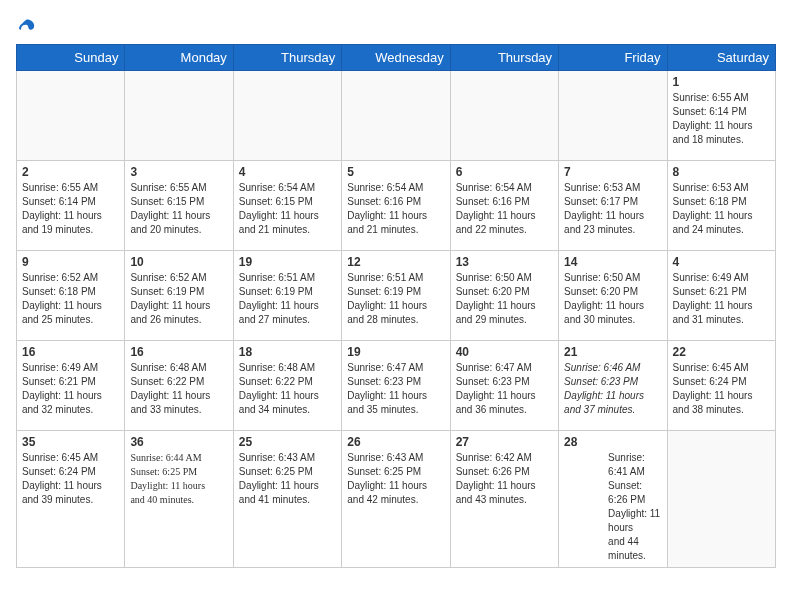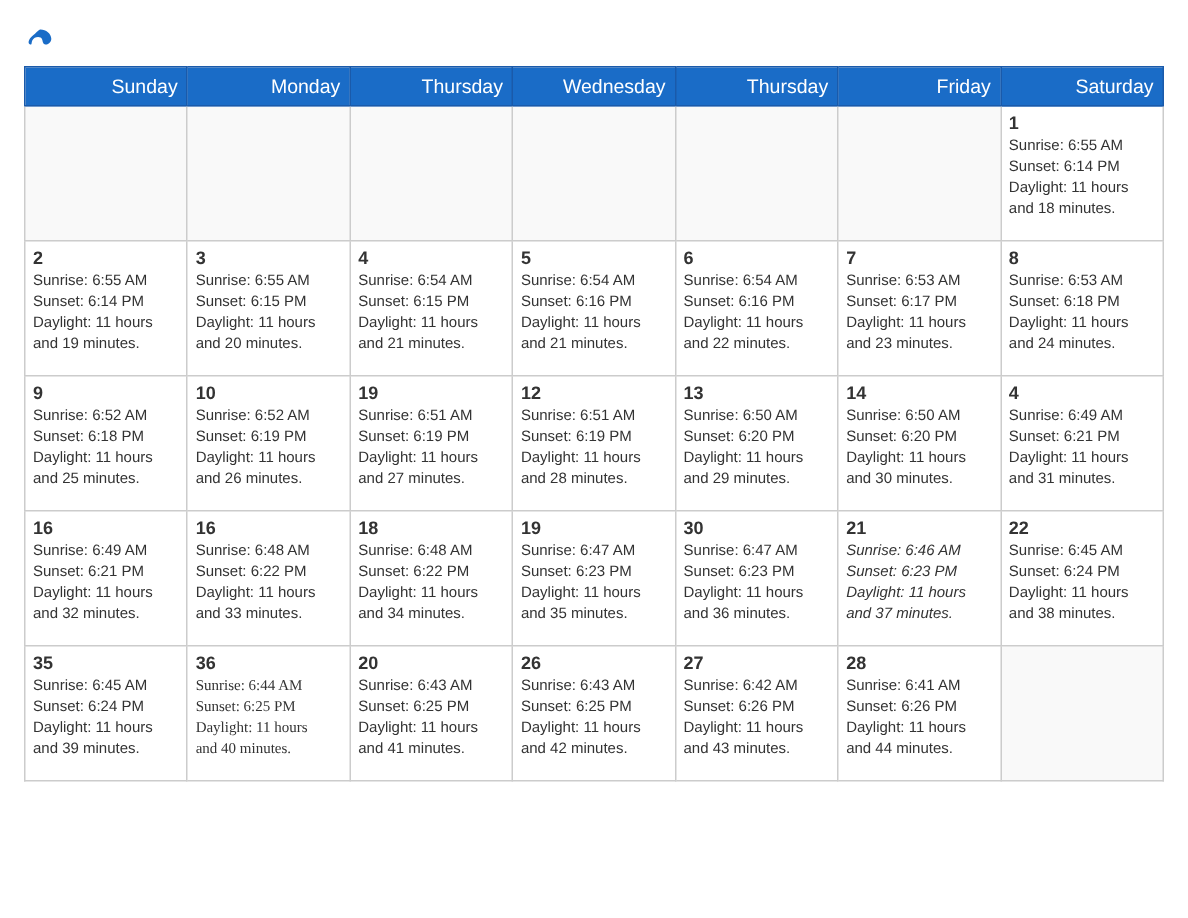--- a/index.html
+++ b/index.html
@@ -265,21 +265,21 @@
 and 34 minutes.</div>
         </td>
         <td>
           <span class="day-num">19</span>
           <div class="day-info" style="white-space: pre-line;">Sunrise: 6:47 AM
 Sunset: 6:23 PM
 Daylight: 11 hours
 and 35 minutes.</div>
         </td>
         <td>
-          <span class="day-num">30</span>
+          <span class="day-num">40</span>
           <div class="day-info" style="white-space: pre-line;">Sunrise: 6:47 AM
 Sunset: 6:23 PM
 Daylight: 11 hours
 and 36 minutes.</div>
         </td>
         <td>
           <span class="day-num">21</span>
           <div class="day-info" style="white-space: pre-line; font-style: italic;">Sunrise: 6:46 AM
 Sunset: 6:23 PM
 Daylight: 11 hours
@@ -302,21 +302,21 @@
 and 39 minutes.</div>
         </td>
         <td>
           <span class="day-num">36</span>
           <div class="day-info" style="white-space: pre-line; font-family: Liberation Serif, serif;">Sunrise: 6:44 AM
 Sunset: 6:25 PM
 Daylight: 11 hours
 and 40 minutes.</div>
         </td>
         <td>
-          <span class="day-num">20</span>
+          <span class="day-num">25</span>
           <div class="day-info" style="white-space: pre-line;">Sunrise: 6:43 AM
 Sunset: 6:25 PM
 Daylight: 11 hours
 and 41 minutes.</div>
         </td>
         <td>
           <span class="day-num">26</span>
           <div class="day-info" style="white-space: pre-line;">Sunrise: 6:43 AM
 Sunset: 6:25 PM
 Daylight: 11 hours
@@ -324,21 +324,21 @@
         </td>
         <td>
           <span class="day-num">27</span>
           <div class="day-info" style="white-space: pre-line;">Sunrise: 6:42 AM
 Sunset: 6:26 PM
 Daylight: 11 hours
 and 43 minutes.</div>
         </td>
         <td>
           <span class="day-num">28</span>
-          <div class="day-info" style="white-space: pre-line;">Sunrise: 6:41 AM
+          <div class="day-info" style="white-space: pre-line; margin-left: 44px;">Sunrise: 6:41 AM
 Sunset: 6:26 PM
 Daylight: 11 hours
 and 44 minutes.</div>
         </td>
         <td class="empty-cell"></td>
       </tr>
     </tbody>
 </table>
 
 </body></html>

